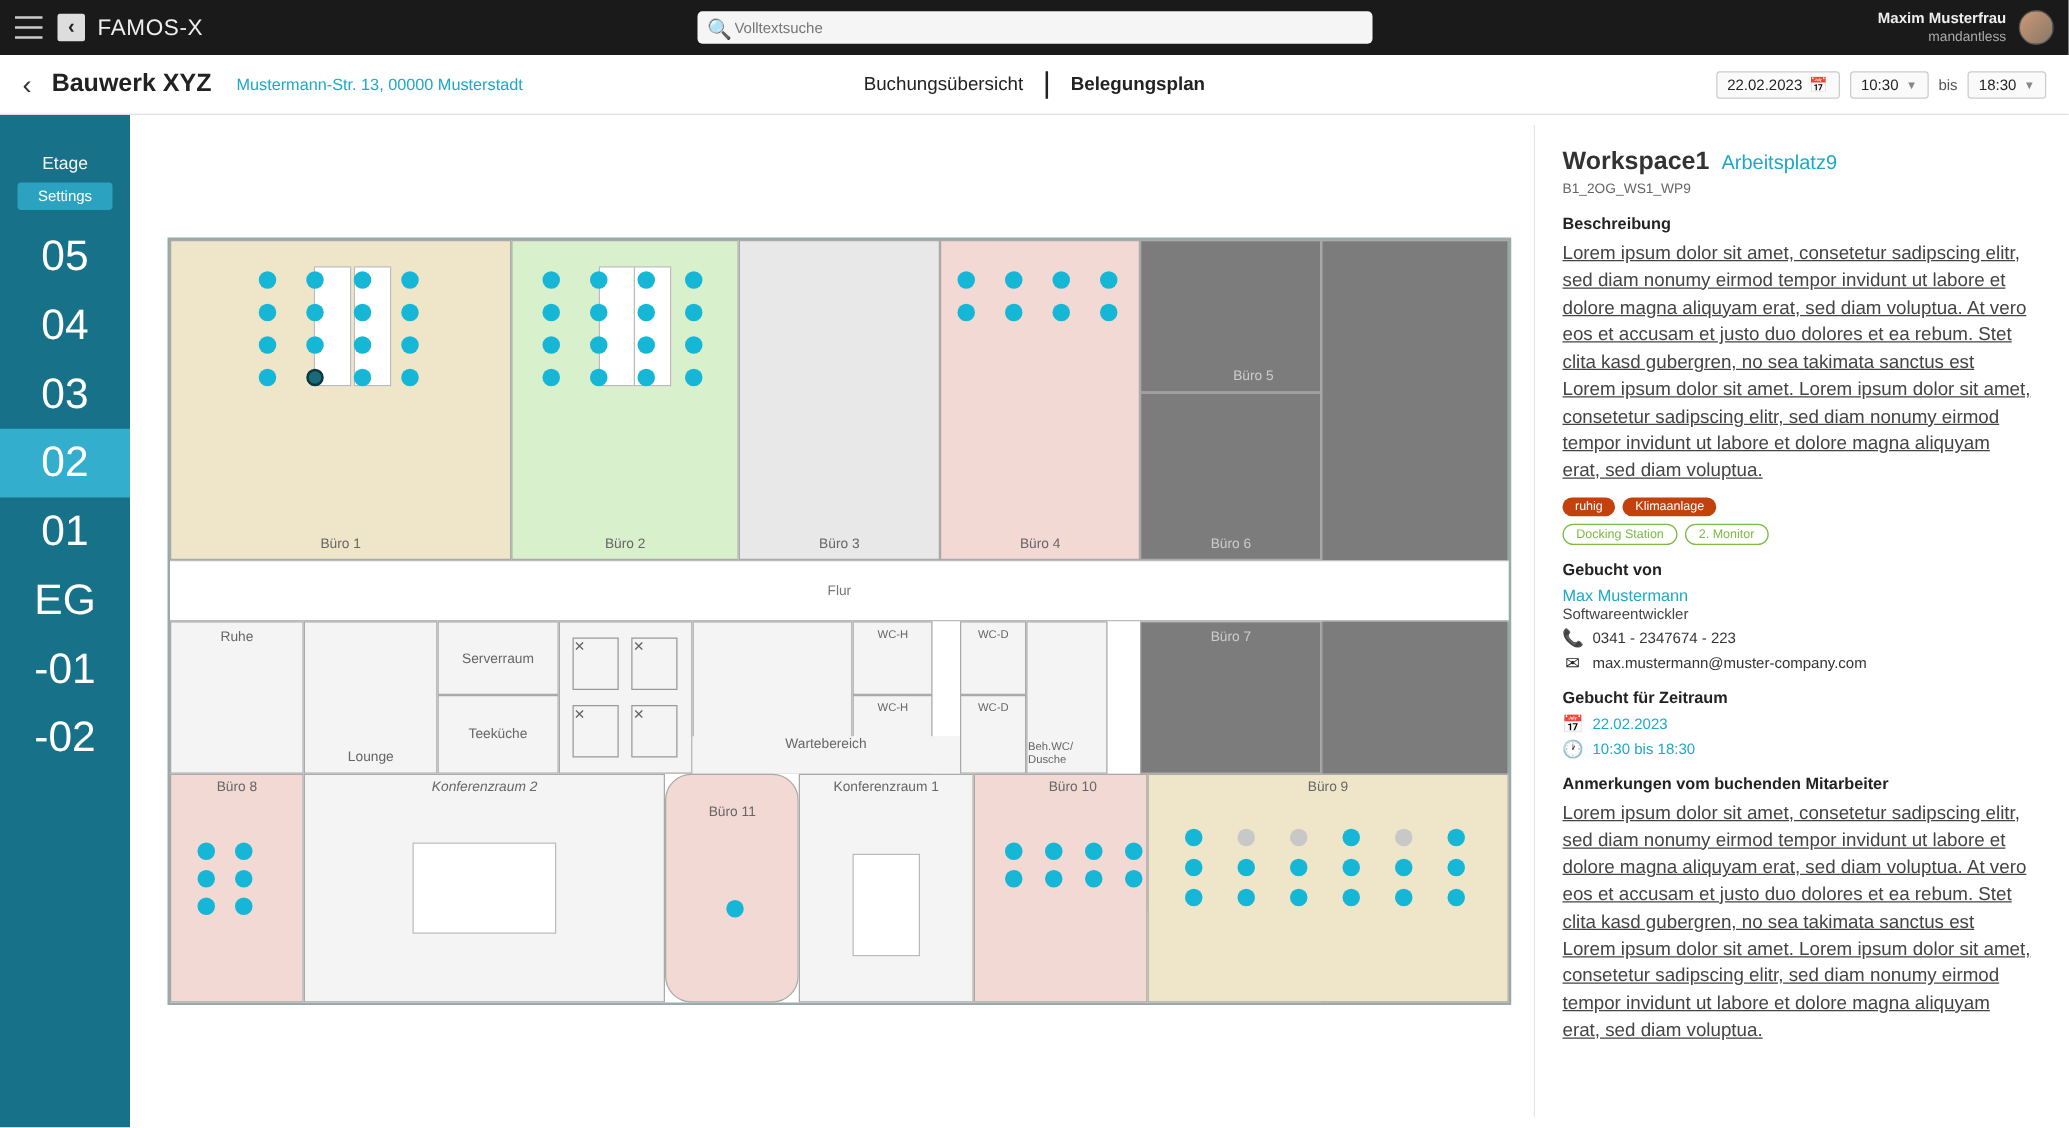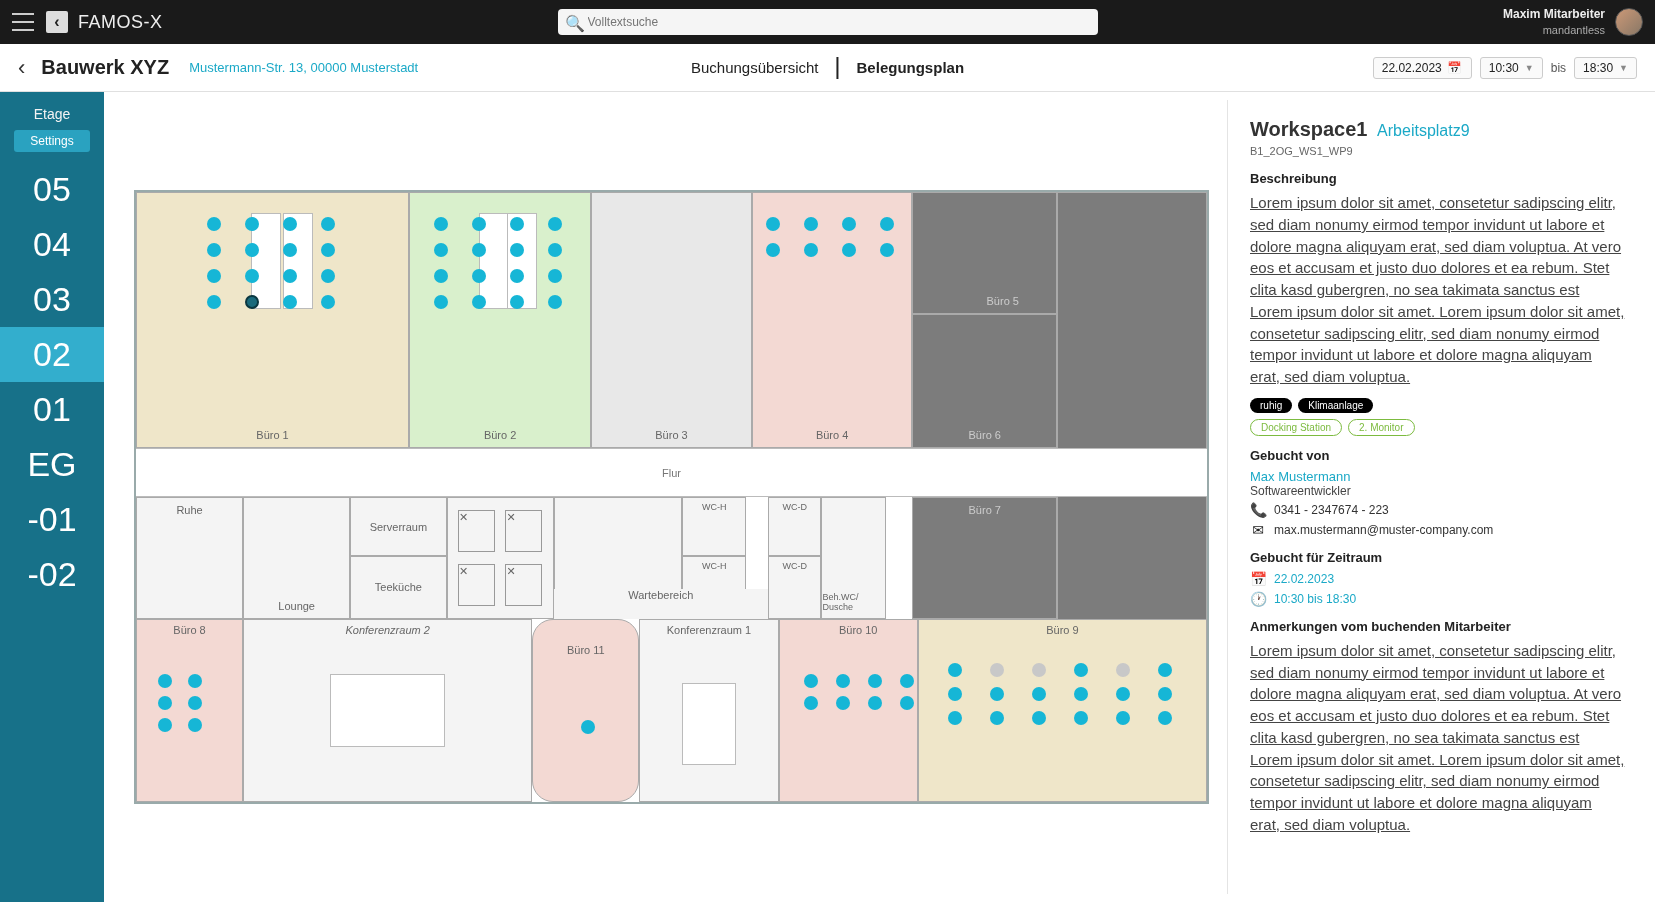--- a/index.html
+++ b/index.html
@@ -25,21 +25,21 @@
 .tabs { position:absolute; left:50%; transform:translateX(-50%); display:flex; align-items:center; gap:18px; font-size:15px; }
 .tab-item { color:#222; cursor:pointer; }
 .tab-divider { width:2px; height:22px; background:#222; }
 .tab-item.active { font-weight:bold; }
 .datetime-cluster { margin-left:auto; display:flex; align-items:center; gap:8px; font-size:12px; }
 .date-box, .time-box { border:1px solid #ccc; border-radius:3px; padding:3px 8px; display:flex; align-items:center; gap:6px; cursor:pointer; background:#fafafa; }
 .tri-down { font-size:9px; color:#888; }
 .bis-label { font-size:12px; color:#555; }
 
 .body { display:flex; height: calc(100% - 92px); }
-.floor-rail { width: 104px; background:#177189; color:#fff; display:flex; flex-direction:column; align-items:stretch; padding-top:8px; flex-shrink:0; }
+.floor-rail { width: 104px; background:#177189; color:#fff; display:flex; flex-direction:column; align-items:stretch; padding-top:24px; flex-shrink:0; }
 .rail-label { text-align:center; font-size:14px; padding:6px 0; color:#f4f4f4; }
 .rail-settings { background:#2aa2c0; color:#fff; font-size:12px; text-align:center; padding:4px 0; margin:2px 14px 10px; border-radius:3px; cursor:pointer; }
 .floor-item { text-align:center; font-size:34px; font-weight:400; padding:8px 0; cursor:pointer; color:#fff; }
 .floor-item.active { background:#33aecd; font-weight:500; }
 
 .plan-area { flex:1; display:flex; padding:8px 8px 8px 12px; overflow:hidden; }
 .plan-canvas { flex:1; background:#fff; border-radius:4px; position:relative; overflow:hidden; }
 .fp-outer { position:absolute; left:18px; top:90px; right:18px; bottom:90px; border:2px solid #9aa; }
 .room { position:absolute; border:1px solid #aaa; display:flex; align-items:center; justify-content:center; font-size:11px; color:#666; }
 .room .rlabel { position:absolute; bottom:6px; font-size:11px; color:#666; }
@@ -53,21 +53,21 @@
 .desk-block { width:30px; height:96px; background:#fff; border:1px solid #bbb; position:absolute; }
 
 .detail-panel { width:420px; background:#fff; border-left:1px solid #e4e4e4; padding:18px 22px; overflow-y:auto; font-size:13px; color:#333; }
 .detail-panel h3 { display:inline; font-size:20px; font-weight:bold; }
 .ws-link { color:#1ba9c7; font-size:16px; font-weight:500; margin-left:6px; }
 .ws-path { font-size:11px; color:#666; margin-top:4px; margin-bottom:14px; }
 .sect-head { font-weight:bold; font-size:13px; margin:12px 0 6px; color:#222; }
 .desc-text { font-size:15px; color:#444; line-height:1.45;text-decoration:underline; }
 .tag-row { margin-top:10px; display:flex; flex-wrap:wrap; gap:6px; }
 .tag { font-size:10px; border-radius:12px; padding:2px 10px; color:#fff; }
-.tag.blue { background:#000000; }
+.tag.blue { background:#c2410c; }
 .tag.green { border:1px solid #7cbb3f; color:#7cbb3f; background:#fff; }
 .booked-by-name { color:#1ba9c7; font-size:13px; }
 .booked-role { font-size:12px; color:#444; }
 .contact-line { font-size:12px; color:#333; display:flex; align-items:center; gap:8px; margin-top:4px; }
 .contact-line .ic { font-size:14px; color:#222; width:16px; text-align:center; }
 .period-line { color:#1ba9c7; font-size:12px; display:flex; align-items:center; gap:8px; margin-top:4px; }
 .period-line .ic { color:#1ba9c7; font-size:14px; width:16px; text-align:center; }
 
 .grey-room { background:#e8e8e8; }
 .dark-room { background:#7c7c7c; }
@@ -90,21 +90,21 @@
       <span></span>
     </div>
   <div class="logo-box">‹</div>
   <div class="app-title">FAMOS-X</div>
   <div class="search-wrap">
     <span class="search-icon">🔍</span>
     <input class="search-input" placeholder="Volltextsuche" style="">
   </div>
   <div class="user-area">
     <div class="user-text">
-      <div style="font-weight:bold;">Maxim Mitarbeiter</div>
+      <div style="font-weight:bold;">Maxim Musterfrau</div>
       <div class="mandant">mandantless</div>
     </div>
     <div class="avatar"></div>
   </div>
 </div>
 
 <div class="header-row">
   <span class="back-chevron">‹</span>
   <span class="page-title">Bauwerk XYZ</span>
   <span class="address">Mustermann-Str. 13, 00000 Musterstadt</span>

